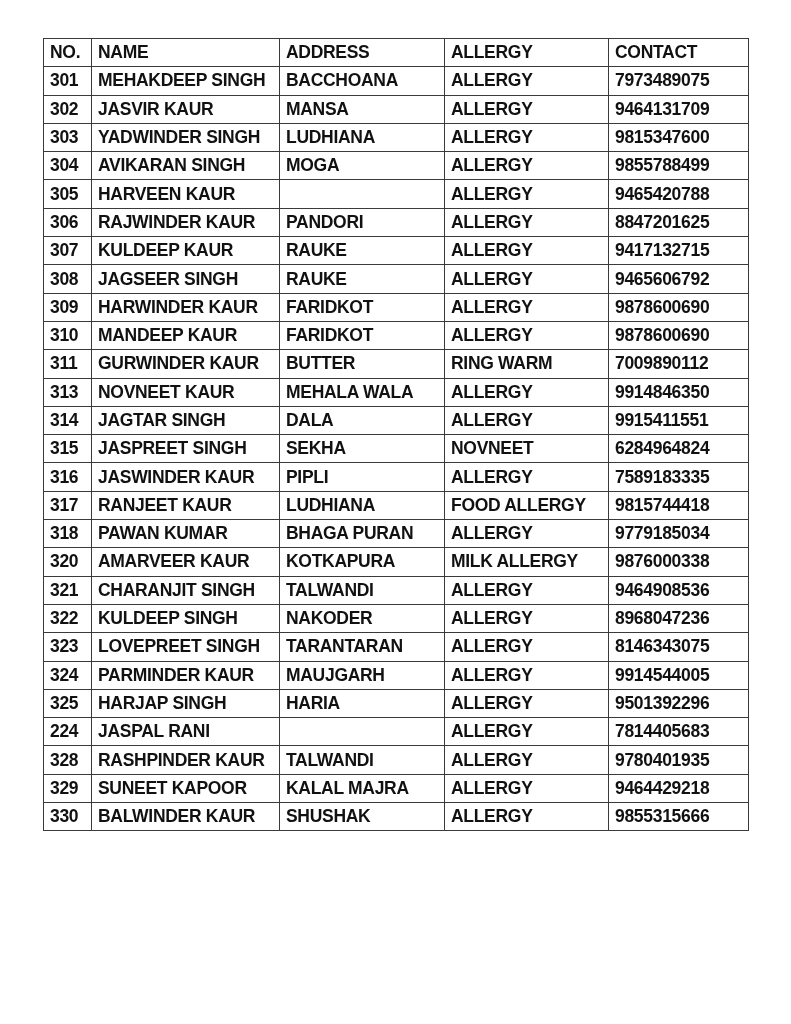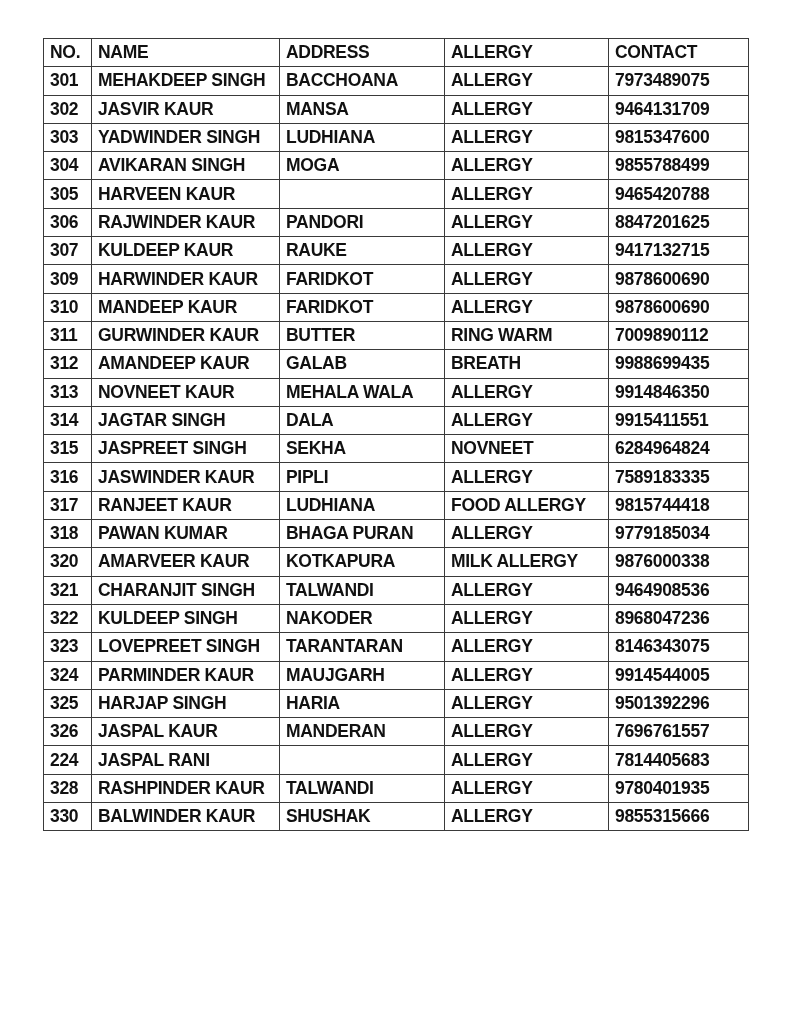--- a/index.html
+++ b/index.html
@@ -116,20 +116,27 @@
           <td>8847201625</td>
         </tr>
         <tr>
           <td>307</td>
           <td>KULDEEP KAUR</td>
           <td>RAUKE</td>
           <td>ALLERGY</td>
           <td>9417132715</td>
         </tr>
         <tr>
+          <td>308</td>
+          <td>JAGSEER SINGH</td>
+          <td>RAUKE</td>
+          <td>ALLERGY</td>
+          <td>9465606792</td>
+        </tr>
+        <tr>
           <td>309</td>
           <td>HARWINDER KAUR</td>
           <td>FARIDKOT</td>
           <td>ALLERGY</td>
           <td>9878600690</td>
         </tr>
         <tr>
           <td>310</td>
           <td>MANDEEP KAUR</td>
           <td>FARIDKOT</td>
@@ -137,27 +144,20 @@
           <td>9878600690</td>
         </tr>
         <tr>
           <td>311</td>
           <td>GURWINDER KAUR</td>
           <td>BUTTER</td>
           <td>RING WARM</td>
           <td>7009890112</td>
         </tr>
         <tr>
-          <td>312</td>
-          <td>AMANDEEP KAUR</td>
-          <td>GALAB</td>
-          <td>BREATH</td>
-          <td>9988699435</td>
-        </tr>
-        <tr>
           <td>313</td>
           <td>NOVNEET KAUR</td>
           <td>MEHALA WALA</td>
           <td>ALLERGY</td>
           <td>9914846350</td>
         </tr>
         <tr>
           <td>314</td>
           <td>JAGTAR SINGH</td>
           <td>DALA</td>
@@ -228,39 +228,39 @@
           <td>9914544005</td>
         </tr>
         <tr>
           <td>325</td>
           <td>HARJAP SINGH</td>
           <td>HARIA</td>
           <td>ALLERGY</td>
           <td>9501392296</td>
         </tr>
         <tr>
-          <td>326</td>
-          <td>JASPAL KAUR</td>
-          <td>MANDERAN</td>
-          <td>ALLERGY</td>
-          <td>7696761557</td>
-        </tr>
-        <tr>
           <td>224</td>
           <td>JASPAL RANI</td>
           <td></td>
           <td>ALLERGY</td>
           <td>7814405683</td>
         </tr>
         <tr>
           <td>328</td>
           <td>RASHPINDER KAUR</td>
           <td>TALWANDI</td>
           <td>ALLERGY</td>
           <td>9780401935</td>
+        </tr>
+        <tr>
+          <td>329</td>
+          <td>SUNEET KAPOOR</td>
+          <td>KALAL MAJRA</td>
+          <td>ALLERGY</td>
+          <td>9464429218</td>
         </tr>
         <tr>
           <td>330</td>
           <td>BALWINDER KAUR</td>
           <td>SHUSHAK</td>
           <td>ALLERGY</td>
           <td>9855315666</td>
         </tr>
       </tbody>
   </table>

